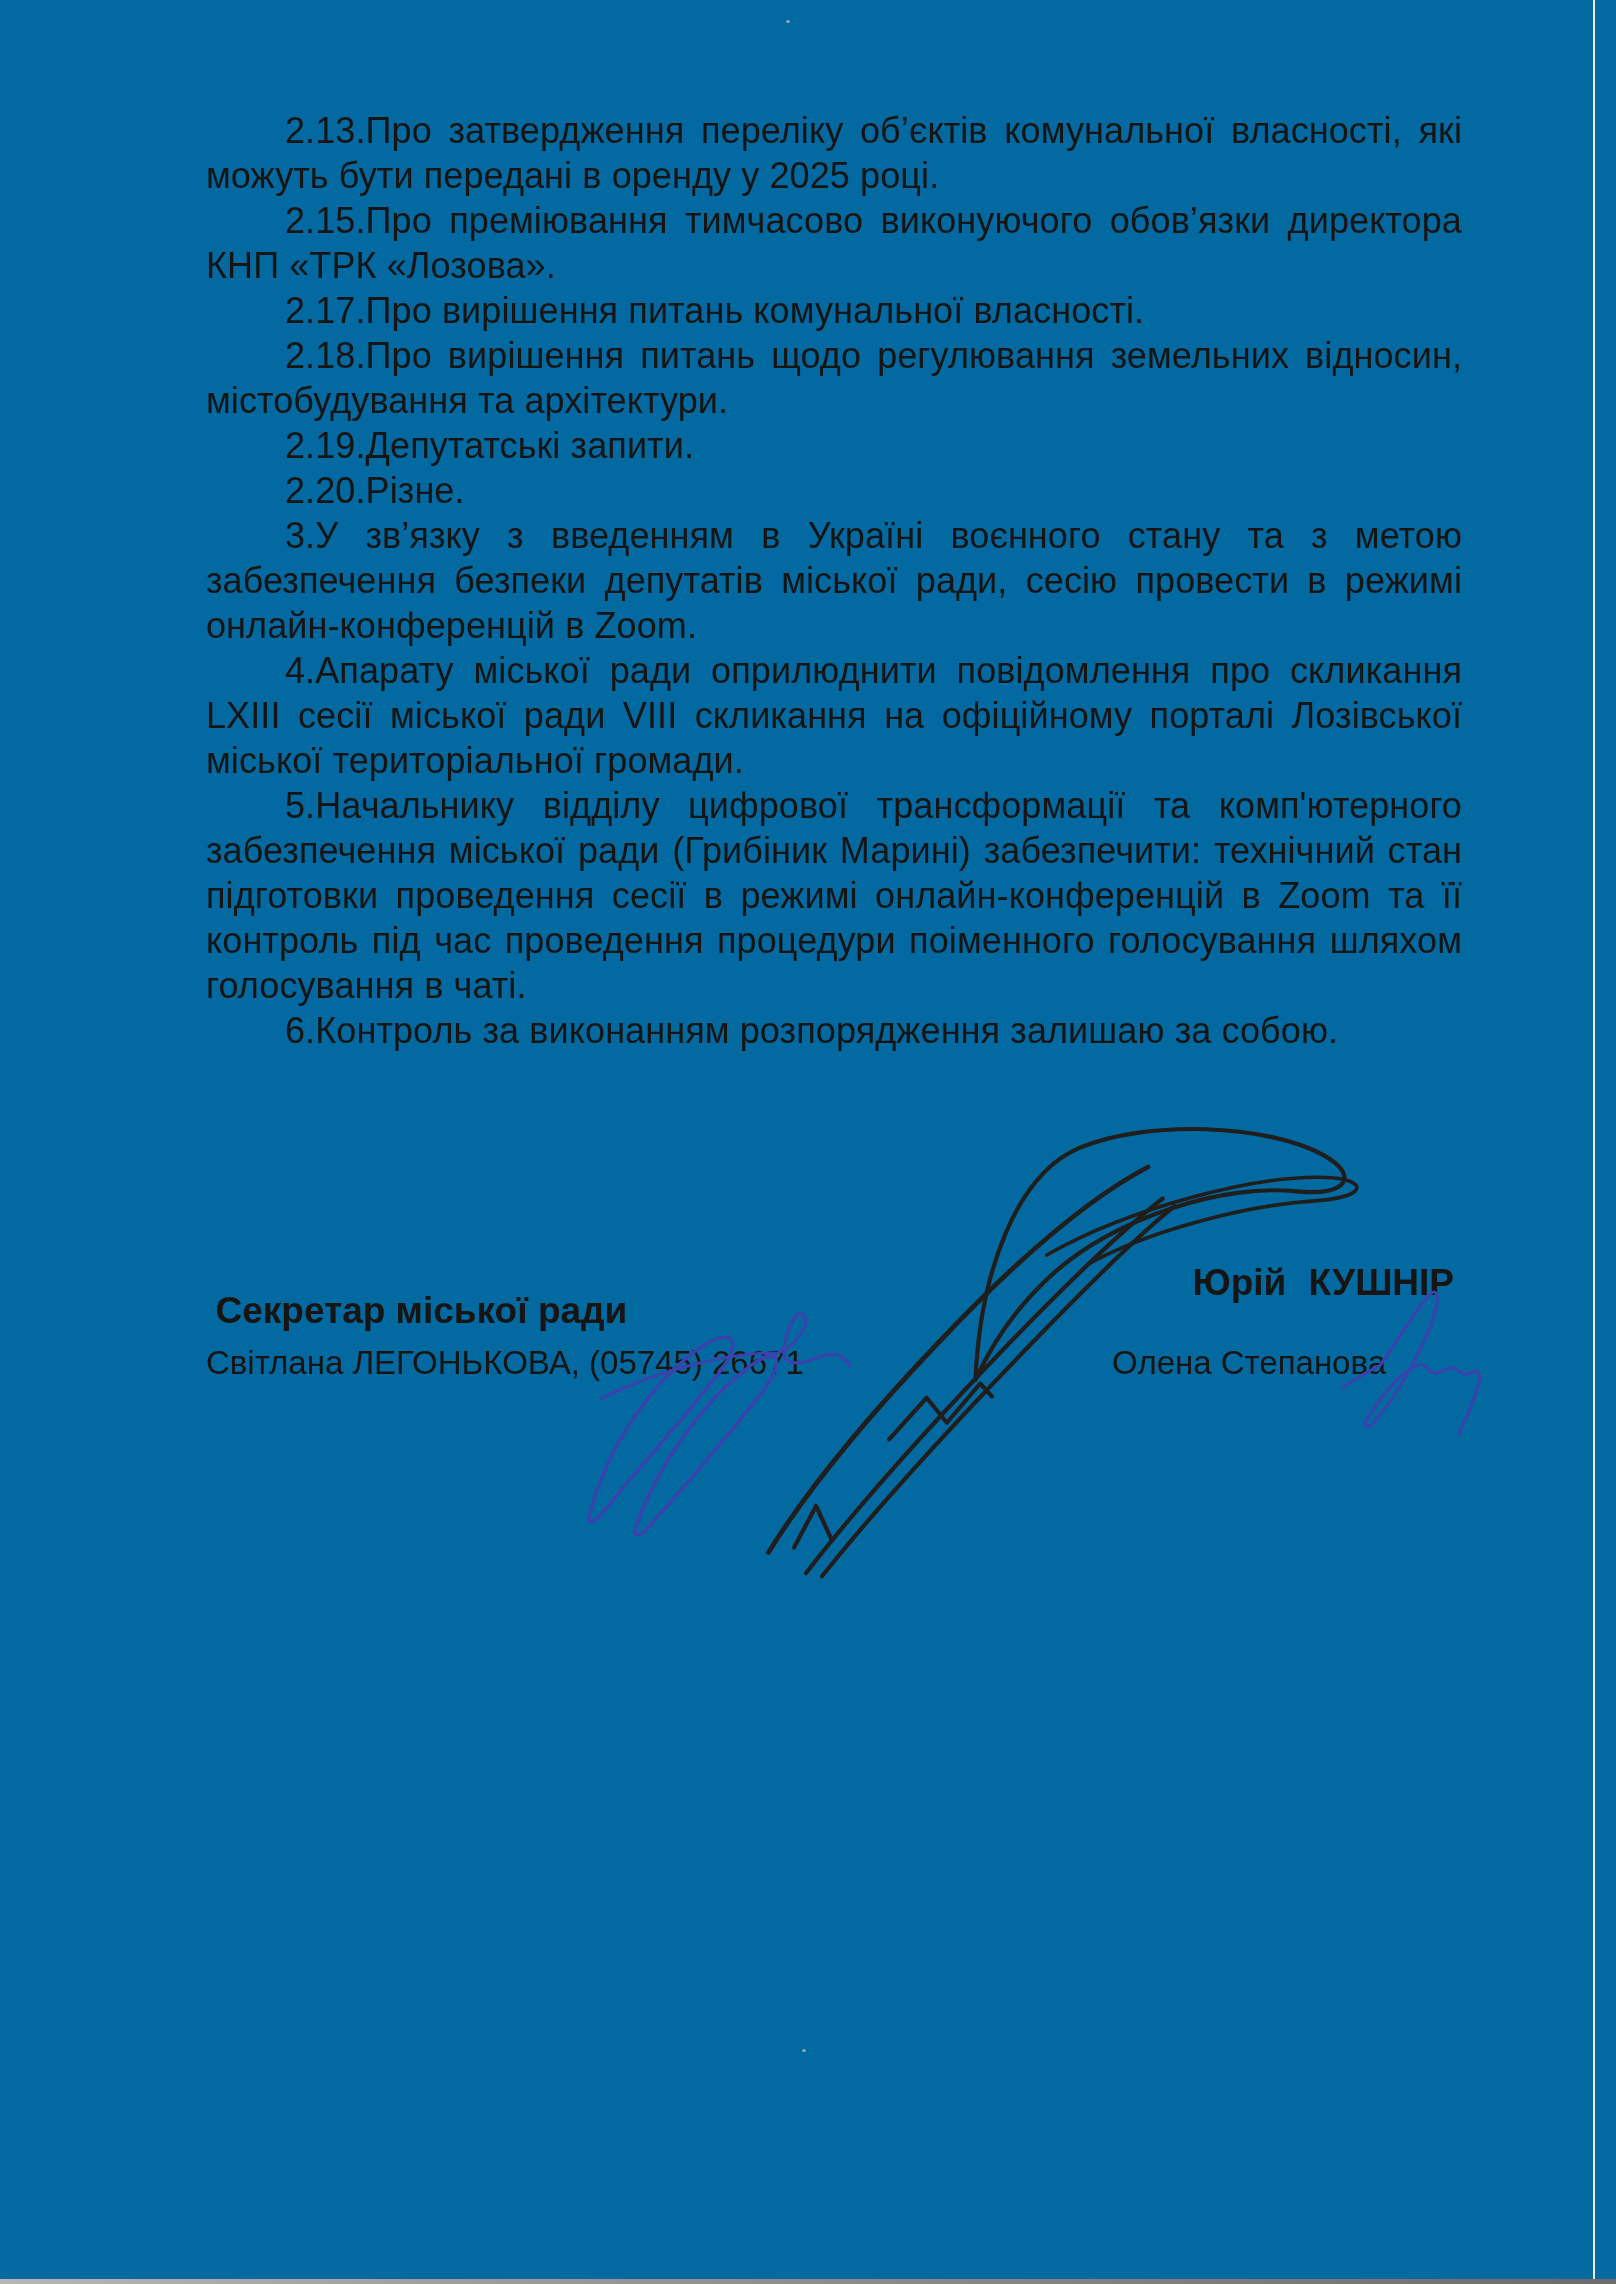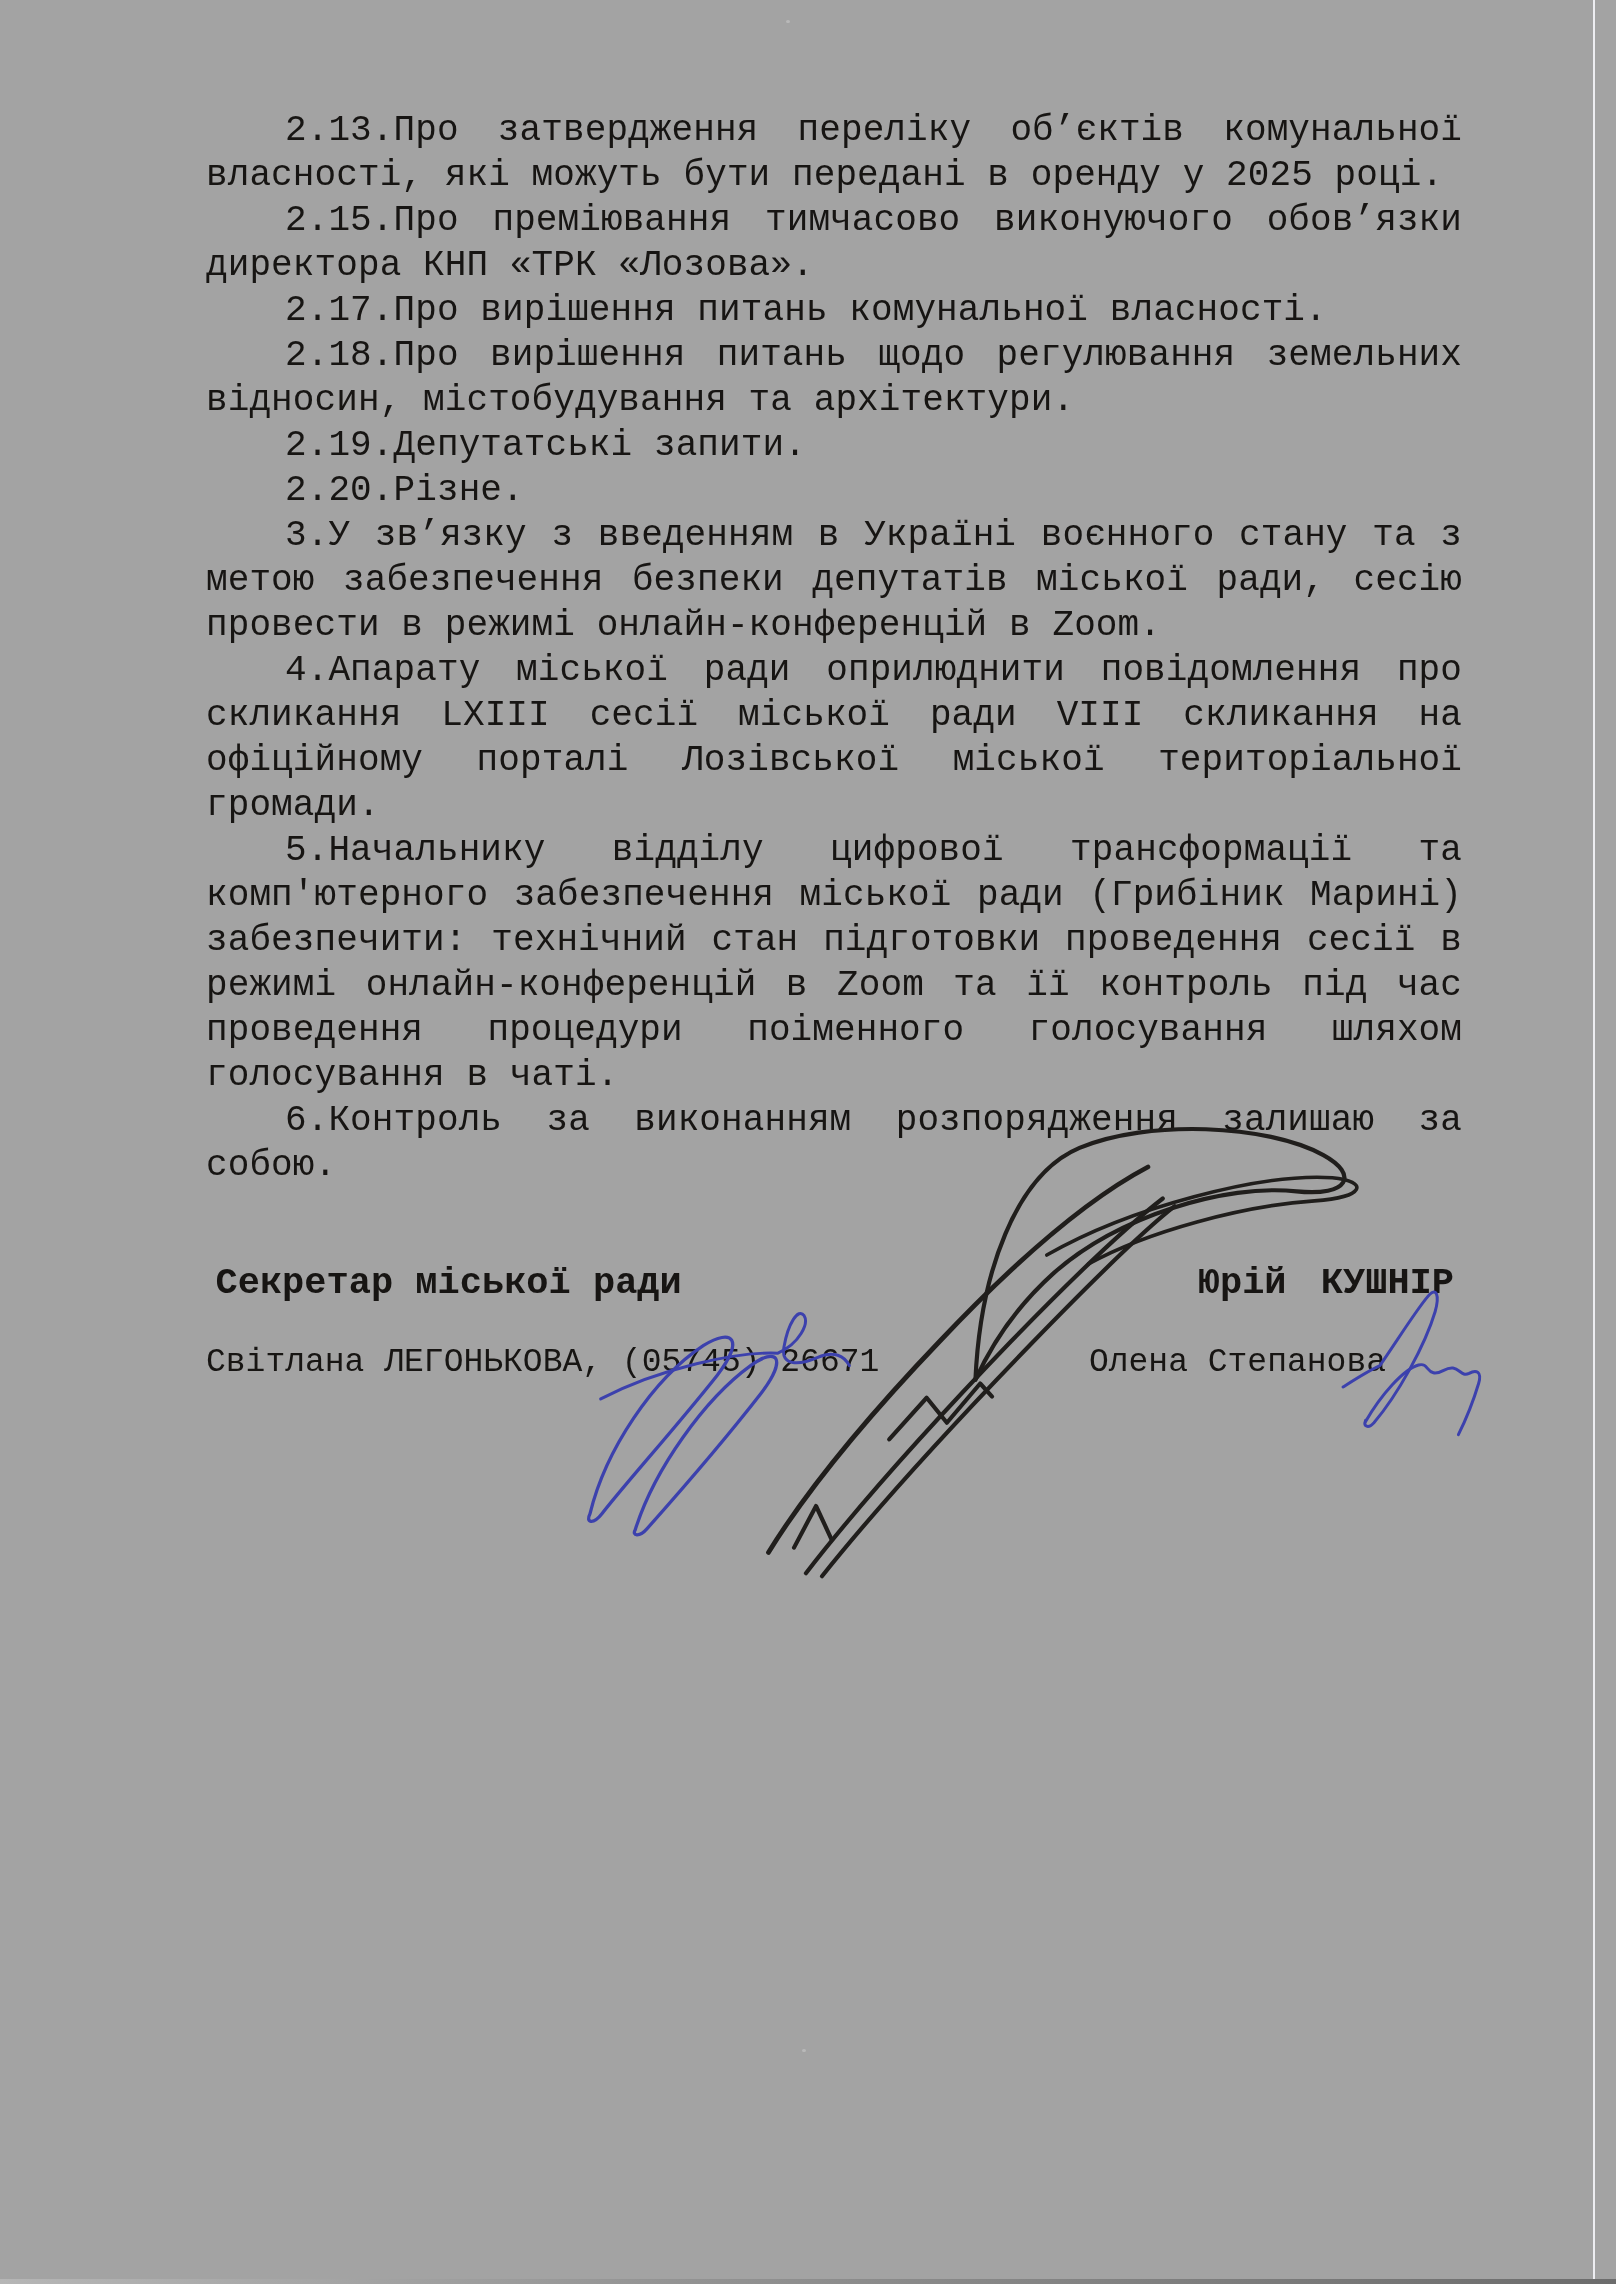--- a/index.html
+++ b/index.html
@@ -1,38 +1,38 @@
 <!DOCTYPE html>
 <html lang="uk" style="font-size:9.5px"><head>
 <meta charset="utf-8">
 <style>
   html,body{margin:0;padding:0;background:#d8d8d8;}
   .page{
     position:relative;
     width:1616px;height:2284px;
-    background:#a3a3a3;
-    font-family:Liberation Mono, monospace;
+    background:#0369a1;
+    font-family:Liberation Sans, sans-serif;
     color:#171513;
     overflow:hidden;
   }
   .content{
     position:absolute;
     left:206px;top:108px;width:1256px;
     font-size:36px;line-height:45px;
     text-align:justify;
     letter-spacing:0.1px;
   }
   .content p{margin:0;text-indent:79px;}
   .sig-row{
     position:absolute;
     left:206px;width:1256px;
     display:flex;justify-content:space-between;align-items:flex-start;
   }
   .sig-row-1{top:1262px;font-size:37px;font-weight:bold;}
-  .sig-row-1 .sig-left{margin-left:9.5px;}
+  .sig-row-1 .sig-left{margin-left:9.5px;margin-top:28px;}
   .sig-row-1 .sig-right{margin-right:8px;word-spacing:12px;}
   .sig-row-2{top:1344px;font-size:33px;}
   .sig-row-2 .sig-right{margin-right:76px;}
   .ink-layer{position:absolute;left:0;top:0;width:1616px;height:2284px;pointer-events:none;}
   .ink-layer path{fill:none;stroke-linecap:round;stroke-linejoin:round;}
   .scan-line-vertical{
     position:absolute;left:1593px;top:0;width:1.8px;height:2284px;
     background:#ededf1;
   }
   .scan-edge-bottom{

